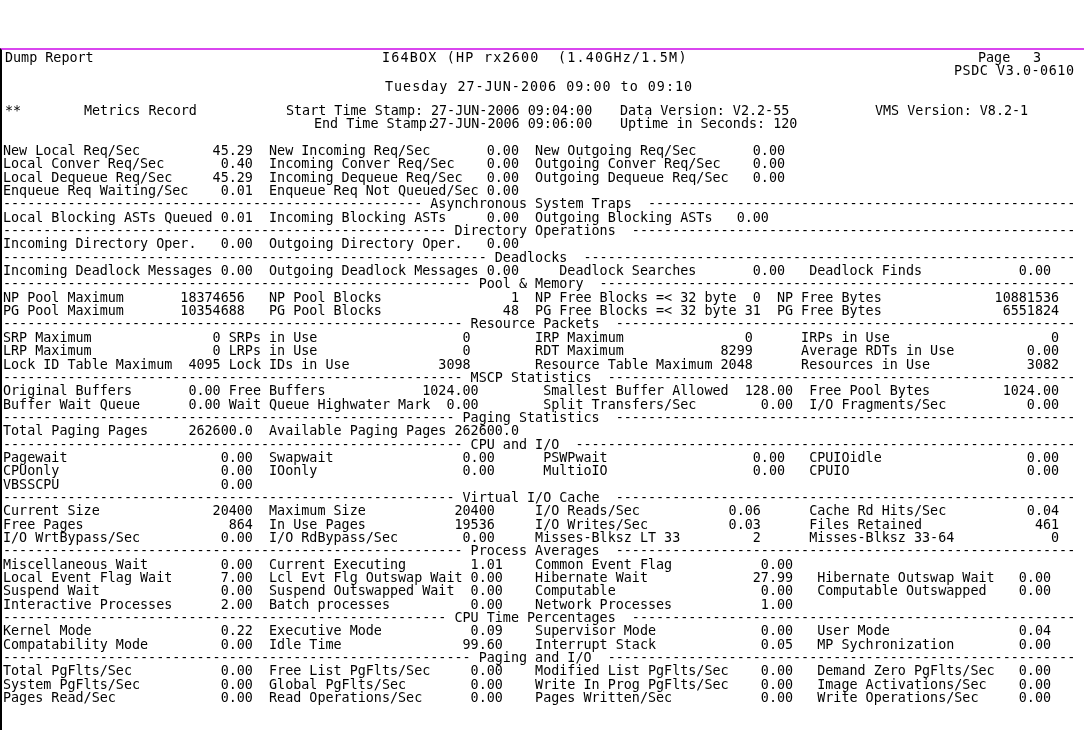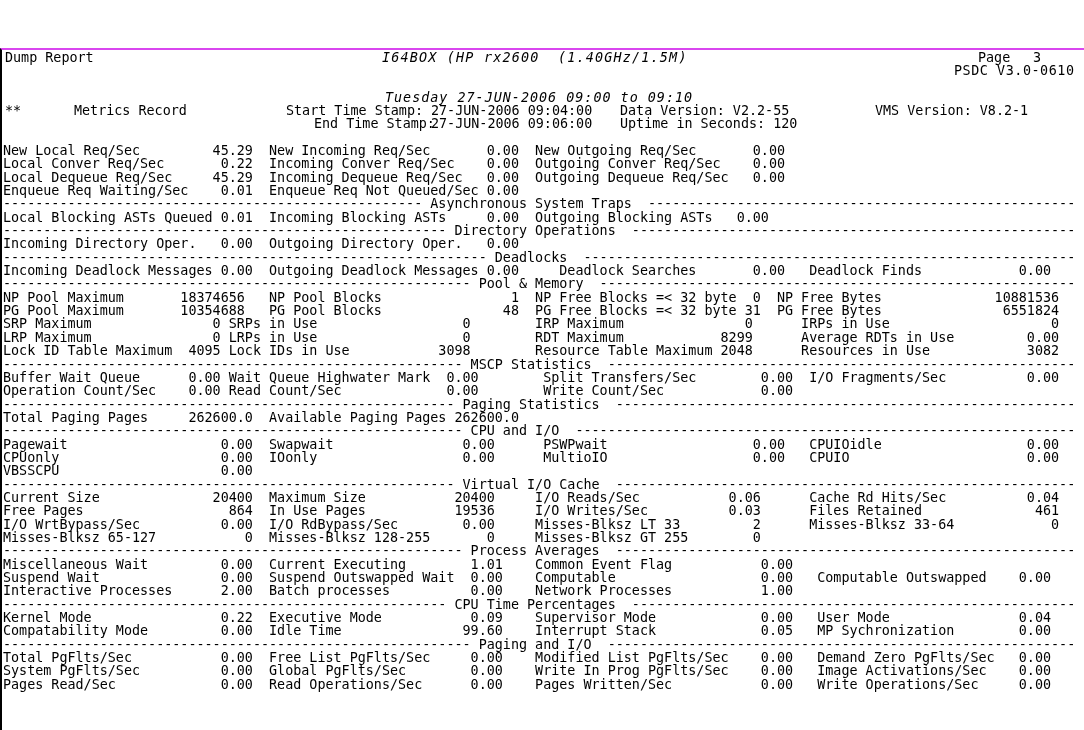--- a/index.html
+++ b/index.html
@@ -1,85 +1,86 @@
 <!DOCTYPE html>
 <html><head>
 <meta charset="utf-8">
 <style>
   html,body{margin:0;padding:0;background:#fff;}
   #page{position:relative;width:1084px;height:730px;background:#ffffff;color:#000;
         border-left:2px solid #000;border-top:2px solid #d946ef;border-bottom:2px solid #000;
         box-sizing:border-box;overflow:hidden;
         font-family:"DejaVu Sans Mono","Liberation Mono",monospace;margin-top:48px;}
   .abs{position:absolute;white-space:pre;font-size:13.4px;line-height:13.4px;}
-  .wide{letter-spacing:1.2px;font-style:italic;}
+  .wide{letter-spacing:1.2px;}
   .wide2{letter-spacing:1.0px;}
   .wide3{letter-spacing:0.55px;}
   #report-body{position:absolute;left:1px;top:94px;}
   .line{height:13.35px;font-size:13.4px;line-height:13.4px;white-space:pre;}
 </style>
 </head>
 <body>
 
 <div id="page">
 
   <div>
     <span class="abs" style="left:3px;top:1px;">Dump Report</span>
     <span class="abs wide" style="left:380px;top:1px;">I64BOX (HP rx2600  (1.40GHz/1.5M)</span>
     <span class="abs" style="left:976px;top:1px;">Page</span>
     <span class="abs" style="left:1031px;top:1px;">3</span>
     <span class="abs wide3" style="left:952px;top:14px;">PSDC V3.0-0610</span>
-    <span class="abs wide2" style="left:383px;top:41px;font-style:italic;">Tuesday 27-JUN-2006 09:00 to 09:10</span>
+    <span class="abs wide2" style="left:383px;top:30px;">Tuesday 27-JUN-2006 09:00 to 09:10</span>
   </div>
 
   <div>
     <span class="abs" style="left:3px;top:54px;">**</span>
-    <span class="abs" style="left:72px;top:54px;">Metrics Record</span>
+    <span class="abs" style="left:82px;top:54px;">Metrics Record</span>
     <span class="abs" style="left:284px;top:54px;text-align:right;">Start Time Stamp:</span>
     <span class="abs" style="left:429px;top:54px;">27-JUN-2006 09:04:00</span>
     <span class="abs" style="left:618px;top:54px;">Data Version: V2.2-55</span>
     <span class="abs" style="left:873px;top:54px;">VMS Version: V8.2-1</span>
     <span class="abs" style="left:312px;top:67px;text-align:right;">End Time Stamp:</span>
     <span class="abs" style="left:429px;top:67px;">27-JUN-2006 09:06:00</span>
     <span class="abs" style="left:618px;top:67px;">Uptime in Seconds: 120</span>
   </div>
 
   <div id="report-body">
       <div class="line">New Local Req/Sec         45.29  New Incoming Req/Sec       0.00  New Outgoing Req/Sec       0.00                                    </div>
-      <div class="line">Local Conver Req/Sec       0.22  Incoming Conver Req/Sec    0.00  Outgoing Conver Req/Sec    0.00                                    </div>
+      <div class="line">Local Conver Req/Sec       0.40  Incoming Conver Req/Sec    0.00  Outgoing Conver Req/Sec    0.00                                    </div>
       <div class="line">Local Dequeue Req/Sec     45.29  Incoming Dequeue Req/Sec   0.00  Outgoing Dequeue Req/Sec   0.00                                    </div>
       <div class="line">Enqueue Req Waiting/Sec    0.01  Enqueue Req Not Queued/Sec 0.00                                                                     </div>
       <div class="line">---------------------------------------------------- Asynchronous System Traps  -----------------------------------------------------</div>
       <div class="line">Local Blocking ASTs Queued 0.01  Incoming Blocking ASTs     0.00  Outgoing Blocking ASTs   0.00                                      </div>
       <div class="line">------------------------------------------------------- Directory Operations  -------------------------------------------------------</div>
       <div class="line">Incoming Directory Oper.   0.00  Outgoing Directory Oper.   0.00                                                                     </div>
       <div class="line">------------------------------------------------------------ Deadlocks  -------------------------------------------------------------</div>
       <div class="line">Incoming Deadlock Messages 0.00  Outgoing Deadlock Messages 0.00     Deadlock Searches       0.00   Deadlock Finds            0.00   </div>
       <div class="line">---------------------------------------------------------- Pool &amp; Memory  -----------------------------------------------------------</div>
       <div class="line">NP Pool Maximum       18374656   NP Pool Blocks                1  NP Free Blocks =&lt; 32 byte  0  NP Free Bytes              10881536  </div>
       <div class="line">PG Pool Maximum       10354688   PG Pool Blocks               48  PG Free Blocks =&lt; 32 byte 31  PG Free Bytes               6551824  </div>
+      <div class="line">--------------------------------------------------------- Resource Packets  ---------------------------------------------------------</div>
       <div class="line">SRP Maximum               0 SRPs in Use                  0        IRP Maximum               0      IRPs in Use                    0  </div>
       <div class="line">LRP Maximum               0 LRPs in Use                  0        RDT Maximum            8299      Average RDTs in Use         0.00  </div>
       <div class="line">Lock ID Table Maximum  4095 Lock IDs in Use           3098        Resource Table Maximum 2048      Resources in Use            3082  </div>
       <div class="line">--------------------------------------------------------- MSCP Statistics  ----------------------------------------------------------</div>
+      <div class="line">Original Buffers       0.00 Free Buffers            1024.00        Smallest Buffer Allowed  128.00  Free Pool Bytes         1024.00  </div>
       <div class="line">Buffer Wait Queue      0.00 Wait Queue Highwater Mark  0.00        Split Transfers/Sec        0.00  I/O Fragments/Sec          0.00  </div>
-      <div class="line">Operation Count/Sec    0.00 Read Count/Sec             0.00        Write Count/Sec            0.00                                   </div>
       <div class="line">-------------------------------------------------------- Paging Statistics  ---------------------------------------------------------</div>
       <div class="line">Total Paging Pages     262600.0  Available Paging Pages 262600.0                                                                     </div>
       <div class="line">--------------------------------------------------------- CPU and I/O  --------------------------------------------------------------</div>
       <div class="line">Pagewait                   0.00  Swapwait                0.00      PSWPwait                  0.00   CPUIOidle                  0.00  </div>
       <div class="line">CPUonly                    0.00  IOonly                  0.00      MultioIO                  0.00   CPUIO                      0.00  </div>
       <div class="line">VBSSCPU                    0.00                                                                                                      </div>
       <div class="line">-------------------------------------------------------- Virtual I/O Cache  ---------------------------------------------------------</div>
       <div class="line">Current Size              20400  Maximum Size           20400     I/O Reads/Sec           0.06      Cache Rd Hits/Sec          0.04  </div>
       <div class="line">Free Pages                  864  In Use Pages           19536     I/O Writes/Sec          0.03      Files Retained              461  </div>
       <div class="line">I/O WrtBypass/Sec          0.00  I/O RdBypass/Sec        0.00     Misses-Blksz LT 33         2      Misses-Blksz 33-64            0  </div>
-      <div class="line">Misses-Blksz 65-127           0  Misses-Blksz 128-255       0     Misses-Blksz GT 255        0                                       </div>
       <div class="line">--------------------------------------------------------- Process Averages  ---------------------------------------------------------</div>
       <div class="line">Miscellaneous Wait         0.00  Current Executing        1.01    Common Event Flag           0.00                                   </div>
+      <div class="line">Local Event Flag Wait      7.00  Lcl Evt Flg Outswap Wait 0.00    Hibernate Wait             27.99   Hibernate Outswap Wait   0.00   </div>
       <div class="line">Suspend Wait               0.00  Suspend Outswapped Wait  0.00    Computable                  0.00   Computable Outswapped    0.00   </div>
       <div class="line">Interactive Processes      2.00  Batch processes          0.00    Network Processes           1.00                                   </div>
       <div class="line">------------------------------------------------------- CPU Time Percentages  -------------------------------------------------------</div>
       <div class="line">Kernel Mode                0.22  Executive Mode           0.09    Supervisor Mode             0.00   User Mode                0.04   </div>
       <div class="line">Compatability Mode         0.00  Idle Time               99.60    Interrupt Stack             0.05   MP Sychronization        0.00   </div>
       <div class="line">---------------------------------------------------------- Paging and I/O  ----------------------------------------------------------</div>
       <div class="line">Total PgFlts/Sec           0.00  Free List PgFlts/Sec     0.00    Modified List PgFlts/Sec    0.00   Demand Zero PgFlts/Sec   0.00   </div>
       <div class="line">System PgFlts/Sec          0.00  Global PgFlts/Sec        0.00    Write In Prog PgFlts/Sec    0.00   Image Activations/Sec    0.00   </div>
       <div class="line">Pages Read/Sec             0.00  Read Operations/Sec      0.00    Pages Written/Sec           0.00   Write Operations/Sec     0.00   </div>
     </div>

